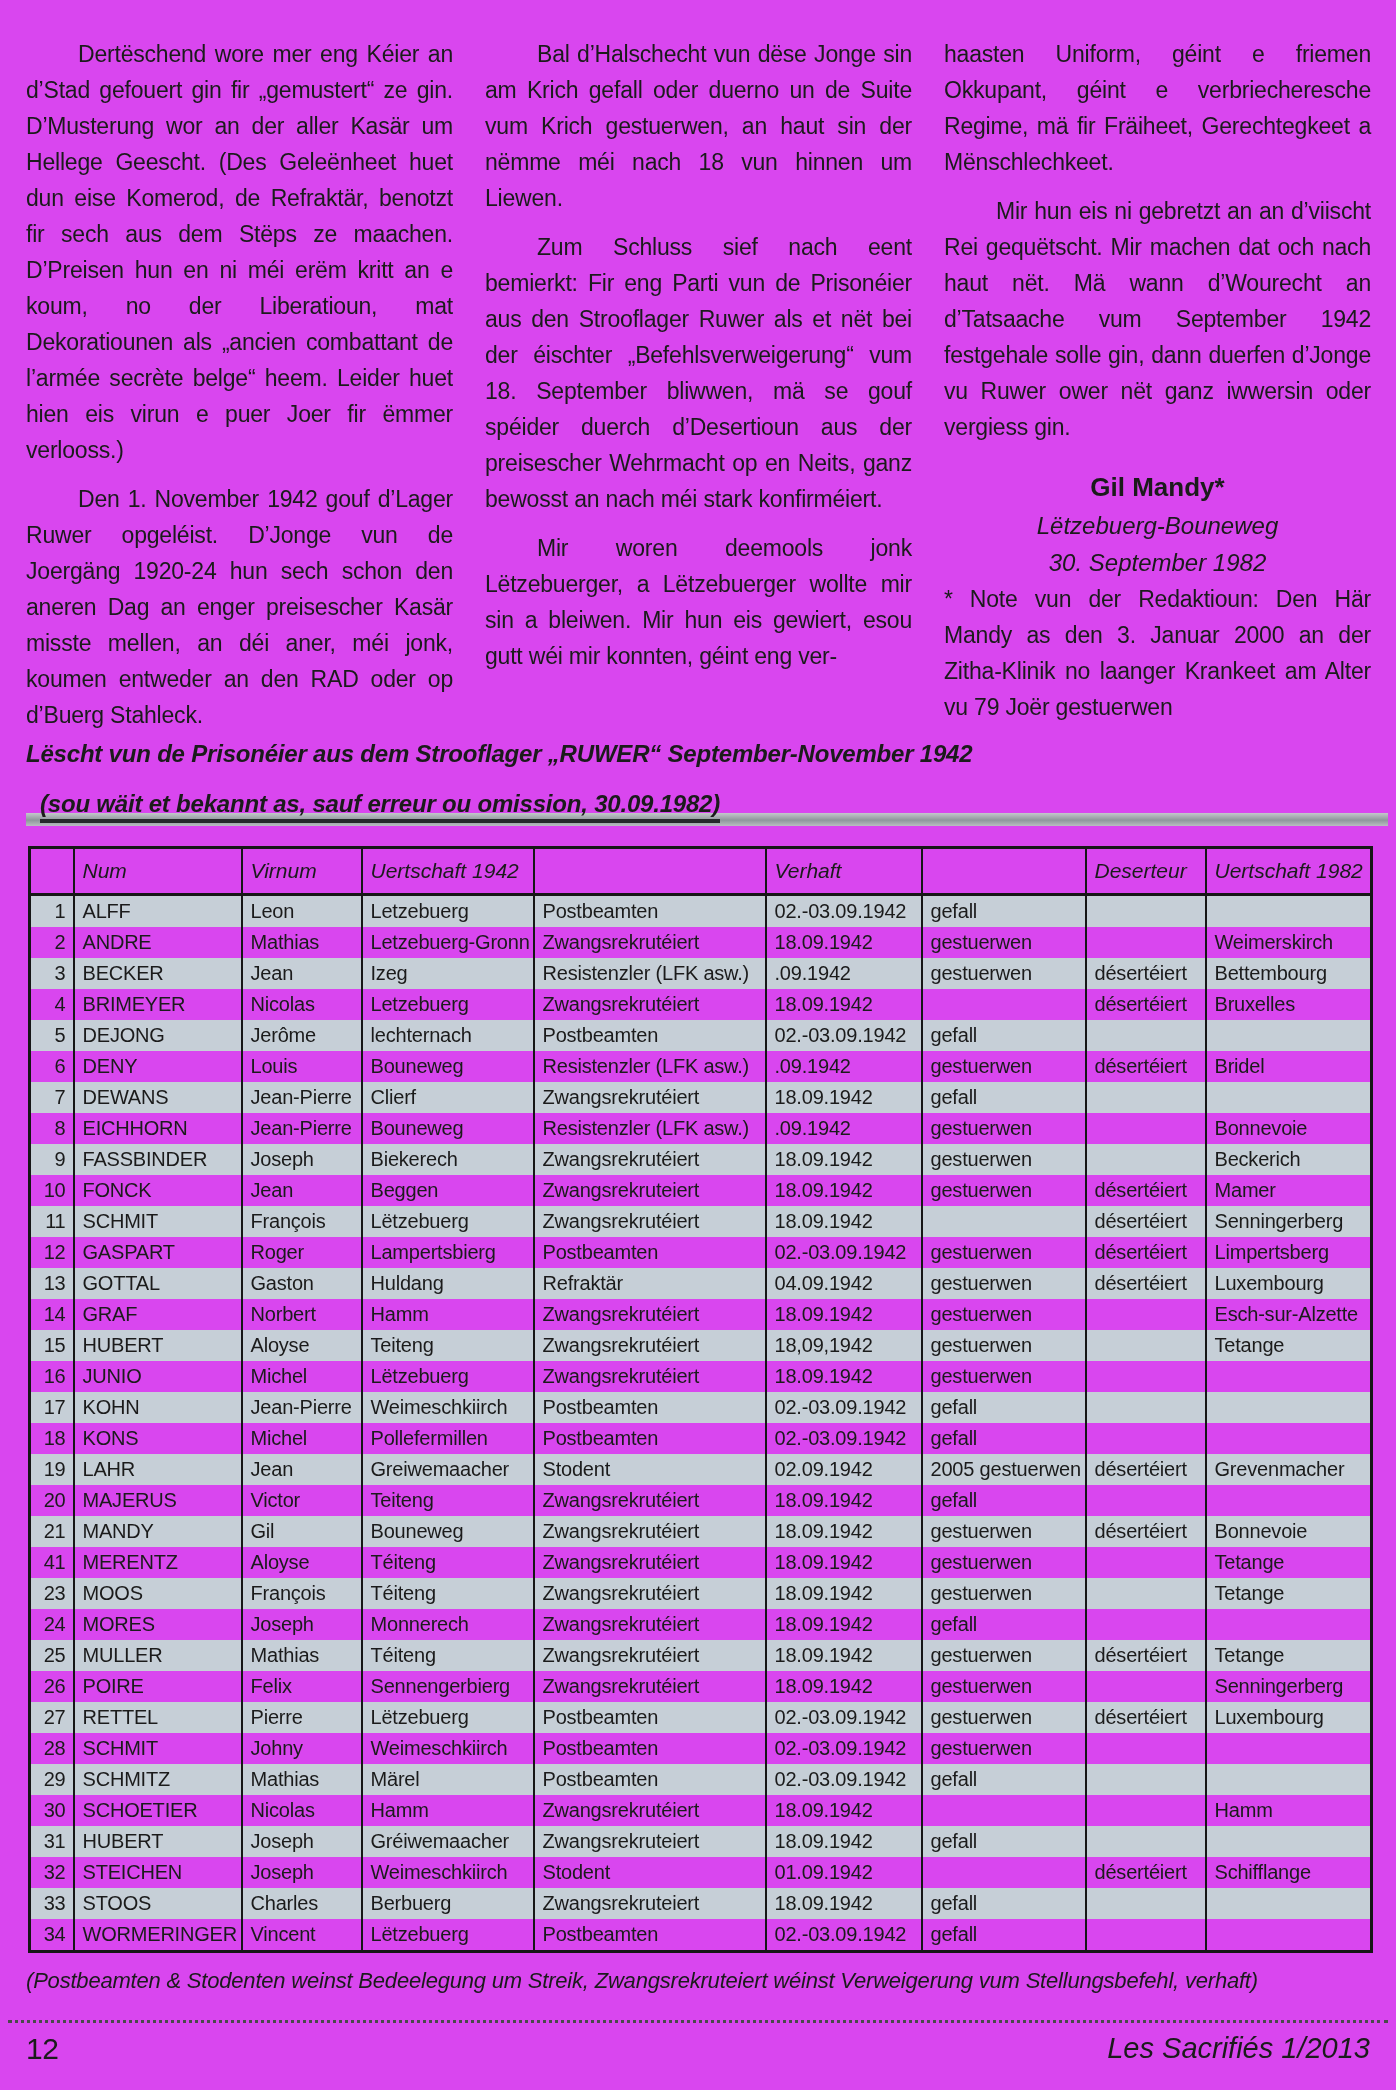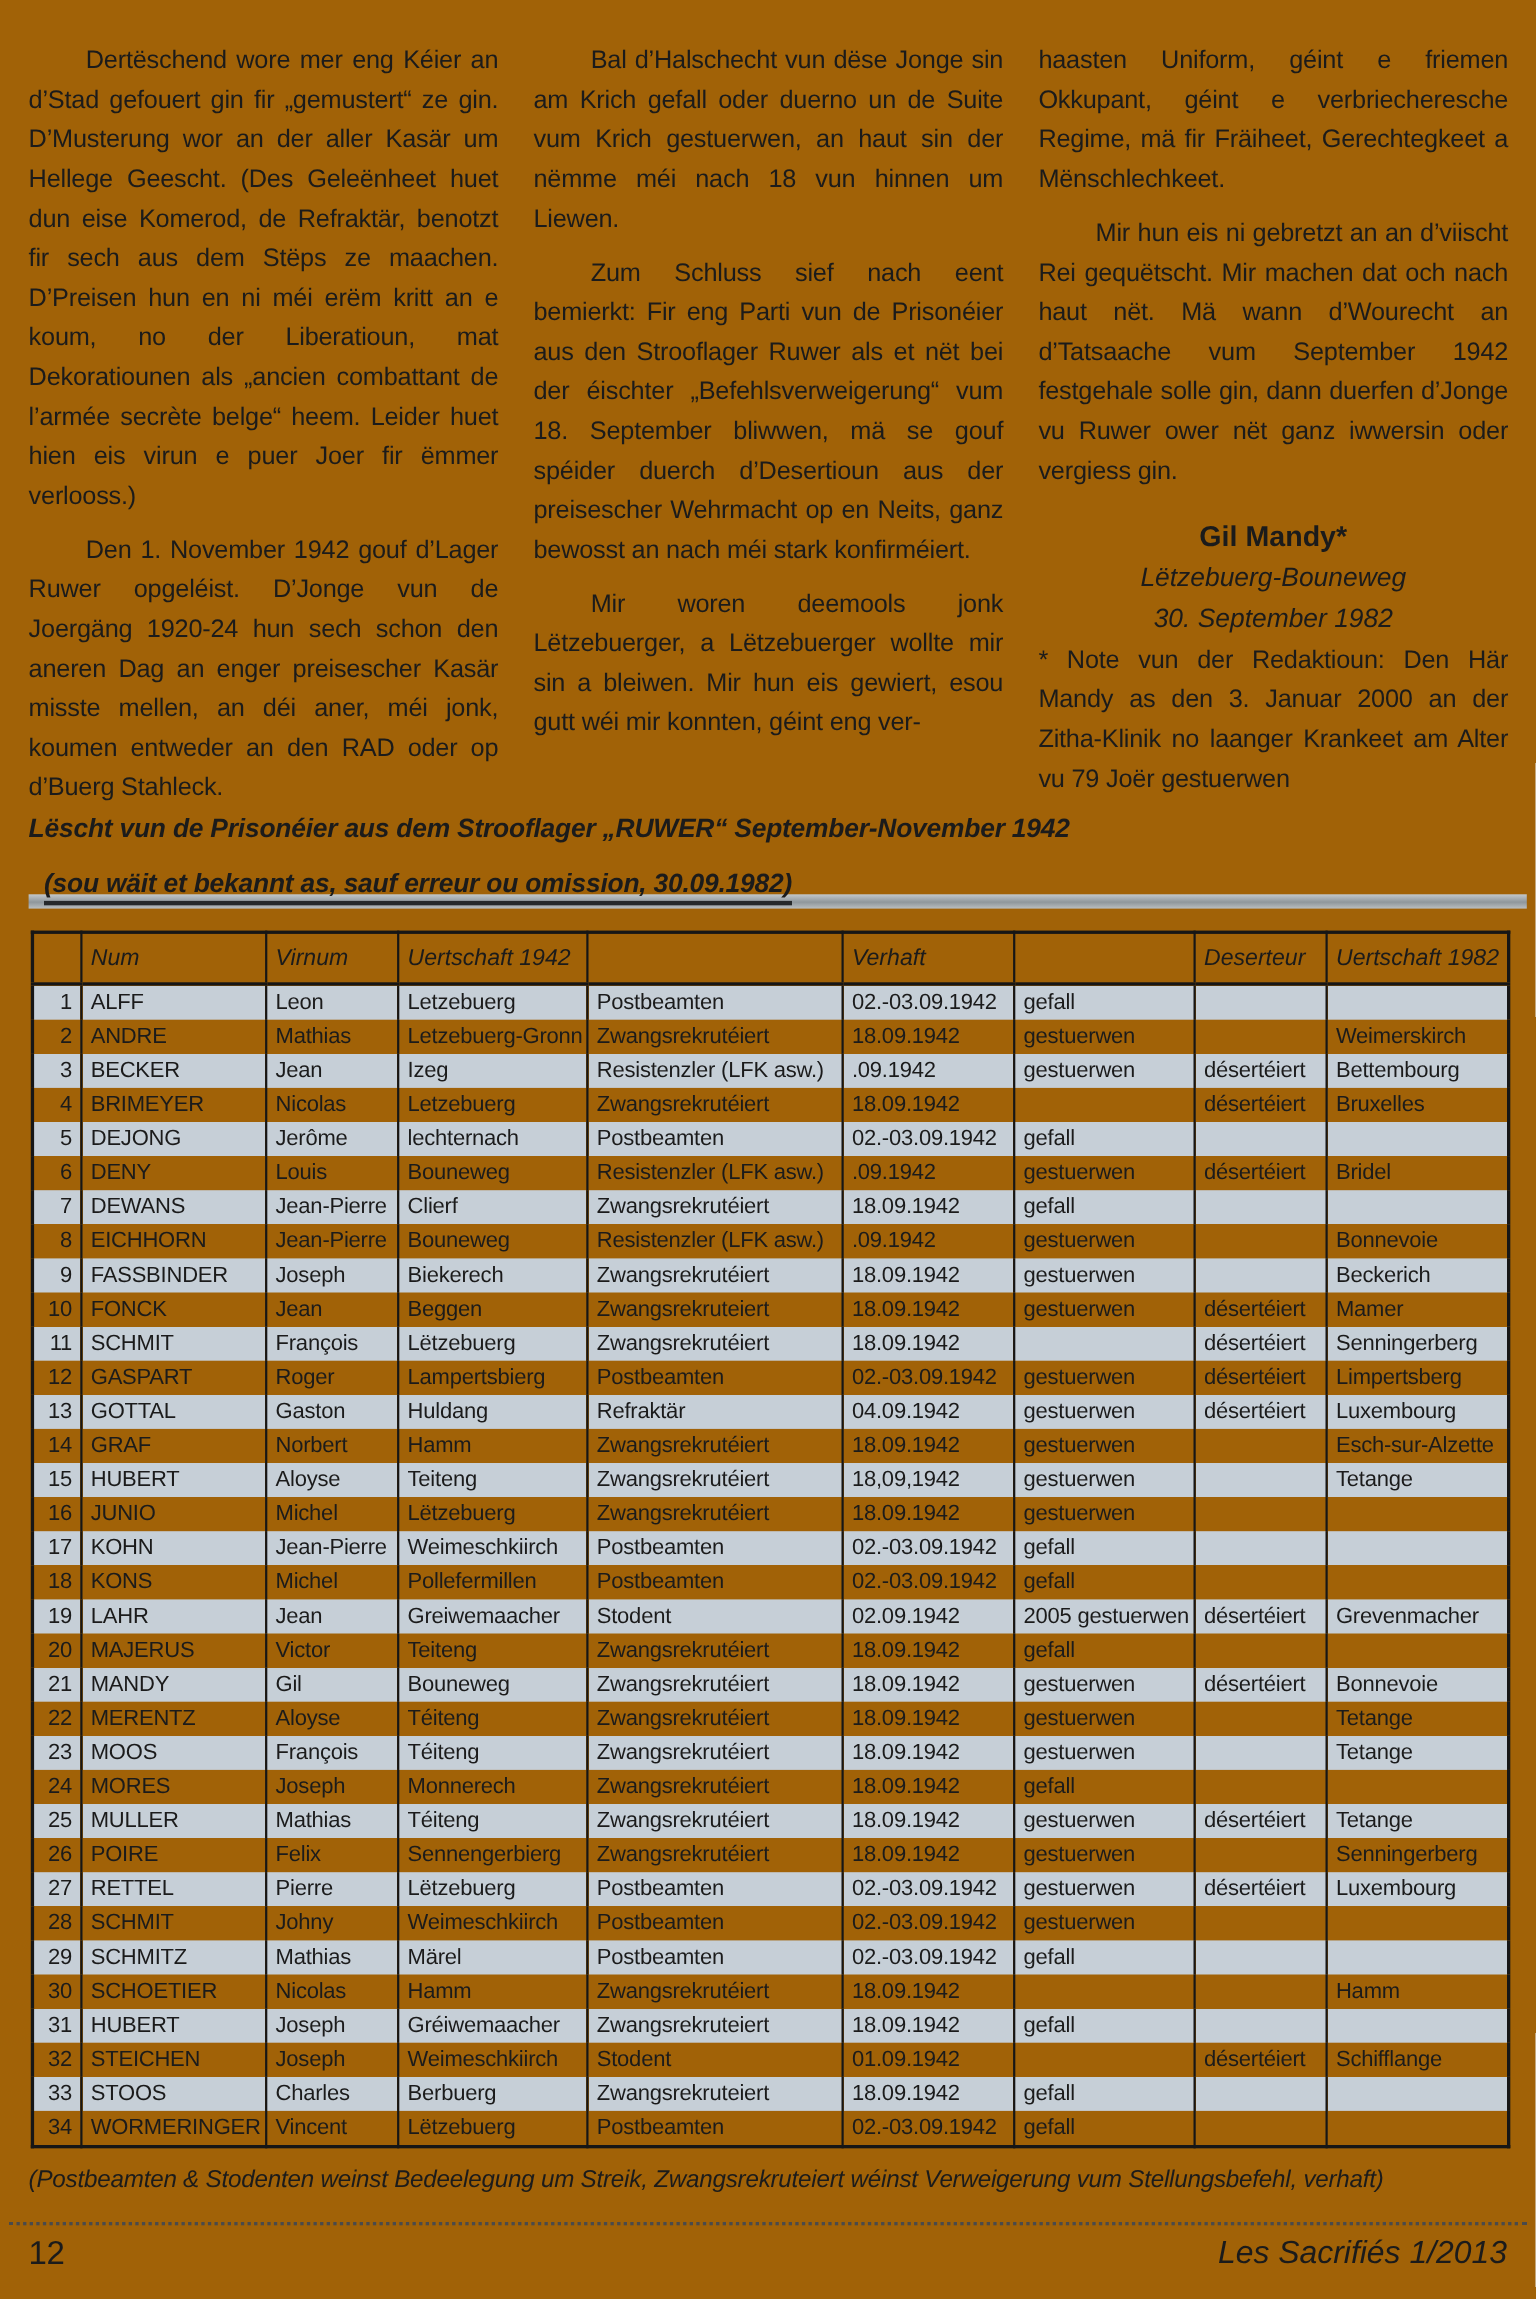--- a/index.html
+++ b/index.html
@@ -1,17 +1,17 @@
 <!DOCTYPE html>
 <html><head>
 <meta charset="utf-8">
 <style>
   html,body{margin:0;padding:0;background:#e8e8e8;}
   .page{
-    position:relative;width:1396px;height:2090px;background:#a16207;color:#1b1b1b;
+    position:relative;width:1396px;height:2090px;background:#d946ef;color:#1b1b1b;
     font-family:"Liberation Sans",sans-serif;overflow:hidden;margin:0 auto;
   }
   
   .article-columns{
     position:absolute;top:36px;left:26px;width:1346px;
     display:flex;gap:32px;
   }
   .article-col{width:427px;}
   .article-col p{
     margin:0 0 13px 0;font-size:23px;line-height:36px;letter-spacing:-0.2px;
@@ -360,21 +360,21 @@
           <td>MANDY</td>
           <td>Gil</td>
           <td>Bouneweg</td>
           <td>Zwangsrekrutéiert</td>
           <td>18.09.1942</td>
           <td>gestuerwen</td>
           <td>désertéiert</td>
           <td>Bonnevoie</td>
         </tr>
         <tr>
-          <td>22</td>
+          <td>41</td>
           <td>MERENTZ</td>
           <td>Aloyse</td>
           <td>Téiteng</td>
           <td>Zwangsrekrutéiert</td>
           <td>18.09.1942</td>
           <td>gestuerwen</td>
           <td></td>
           <td>Tetange</td>
         </tr>
         <tr class="shaded">

